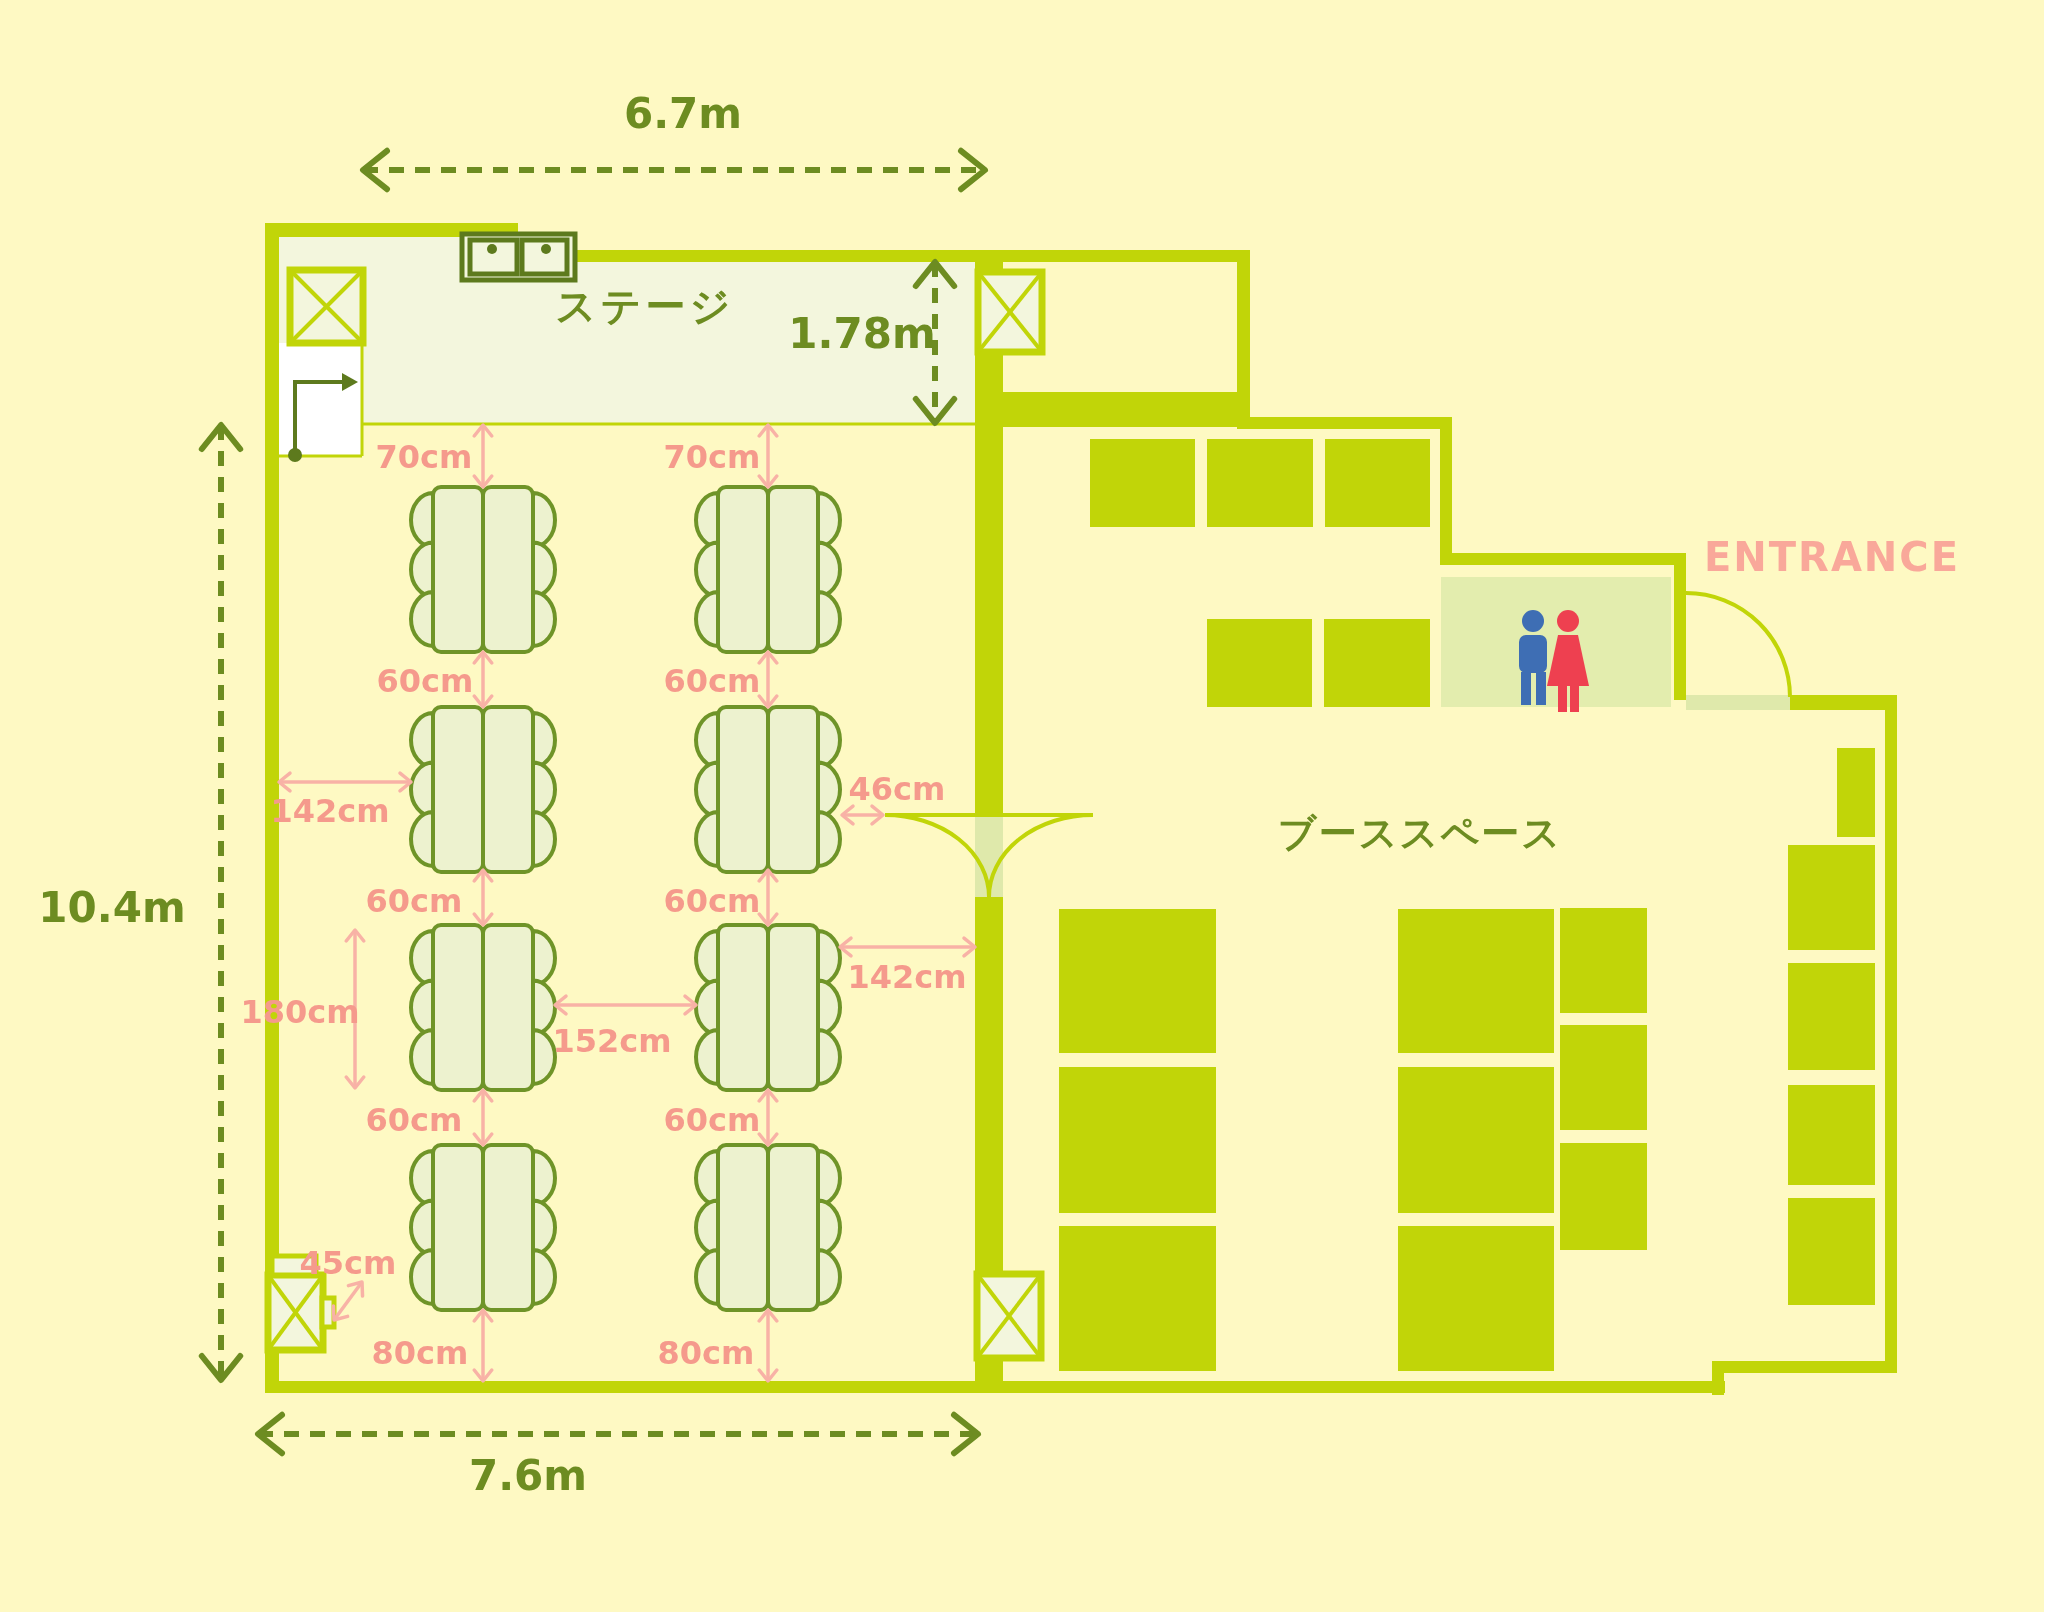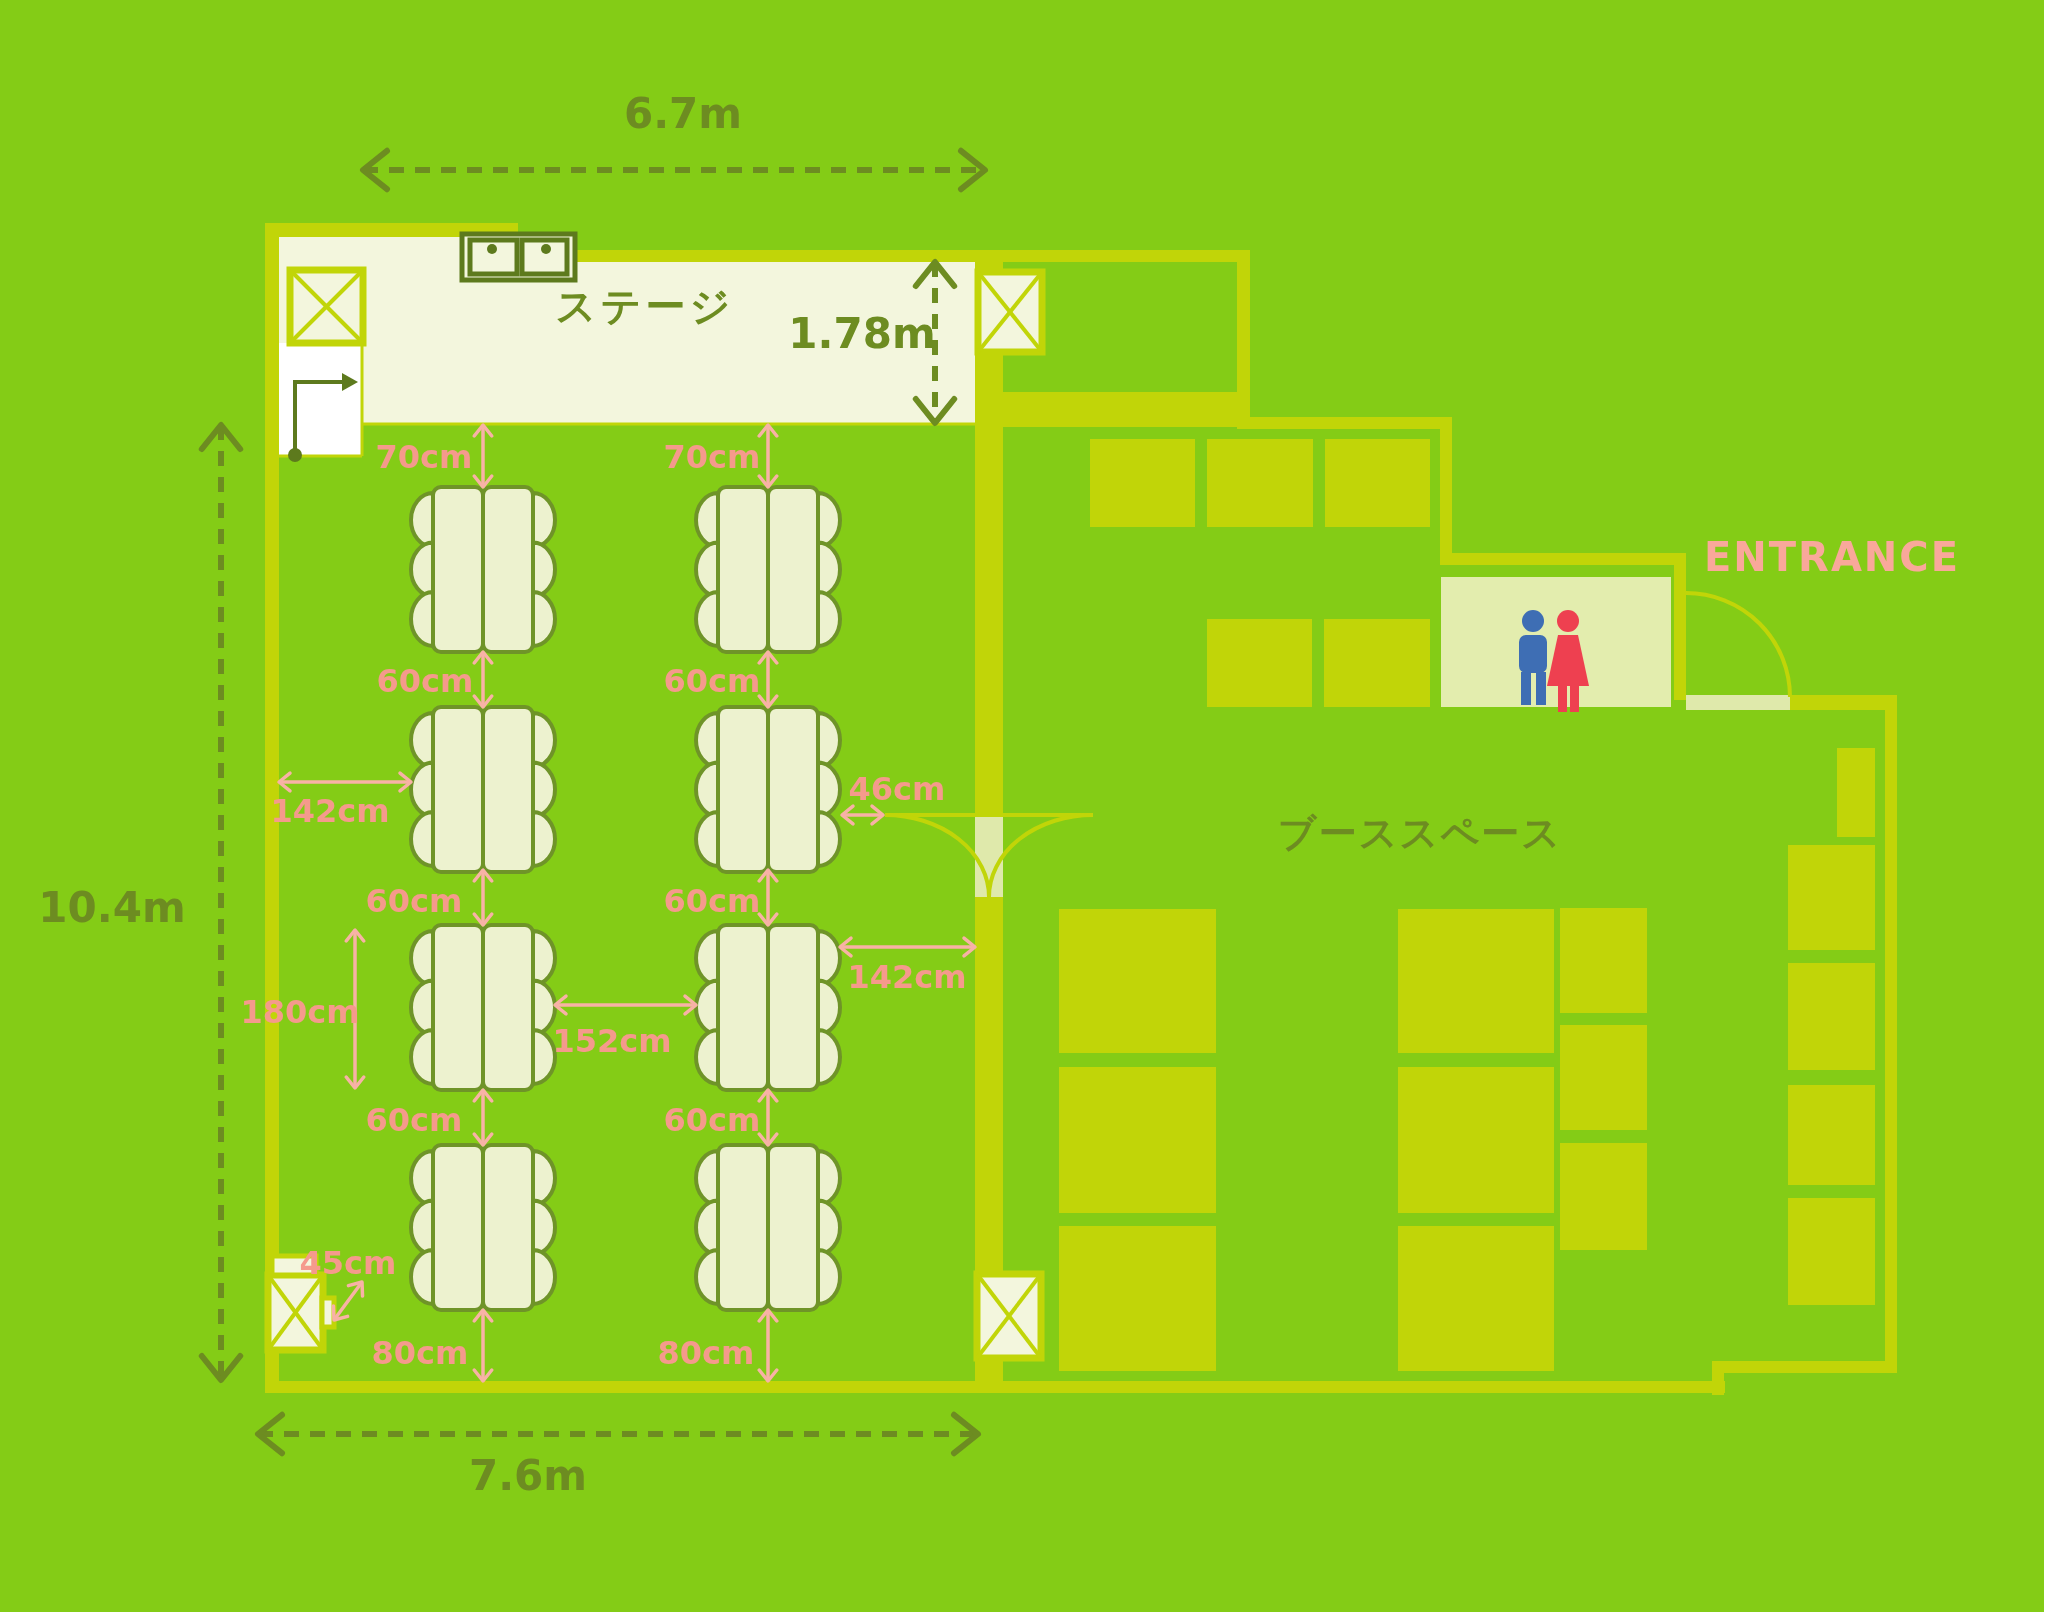--- a/index.html
+++ b/index.html
@@ -2,21 +2,21 @@
 <html style="--lime: #c1d508; --gap: #dfe9ab; --pale: #f3f6dd; --tablefill: #edf2cf; --tablestroke: #6f9428; --olive: #6d8c21; --sinkstroke: #5d7a1d; --salmon: #f59a8c; --pink: #f8b2a6; --entrance: #f9a89a; --man: #3e6eb4; --woman: #ee4050; --restroom: #e3edae;"><head>
 <meta charset="utf-8">
 <style>
   :root{
     --lime:#c1d508; --gap:#dfe9ab; --pale:#f3f6dd; --tablefill:#edf2cf;
     --tablestroke:#6f9428; --olive:#6d8c21; --sinkstroke:#5d7a1d;
     --salmon:#f59a8c; --pink:#f8b2a6; --entrance:#f9a89a;
     --man:#3e6eb4; --woman:#ee4050; --restroom:#e3edae;
   }
   html,body{margin:0;padding:0;background:#ffffff;}
-  .page{width:2044px;height:1612px;background:#84cc16;}
+  .page{width:2044px;height:1612px;background:#fef9c3;}
   text{font-family:"DejaVu Sans","Liberation Sans",sans-serif;}
   .wall{fill:var(--lime);}
   .gapfill{fill:var(--gap);}
   .boothsq{fill:var(--lime);}
   .stagefill{fill:var(--pale);}
   .stageline{stroke:var(--lime);stroke-width:3;fill:none;}
   .notch{fill:#ffffff;}
   .pillar-box{fill:var(--pale);stroke:var(--lime);stroke-width:7;}
   .pillar-x{stroke:var(--lime);stroke-width:4;}
   .fixture{fill:var(--pale);stroke:var(--lime);stroke-width:5;}

